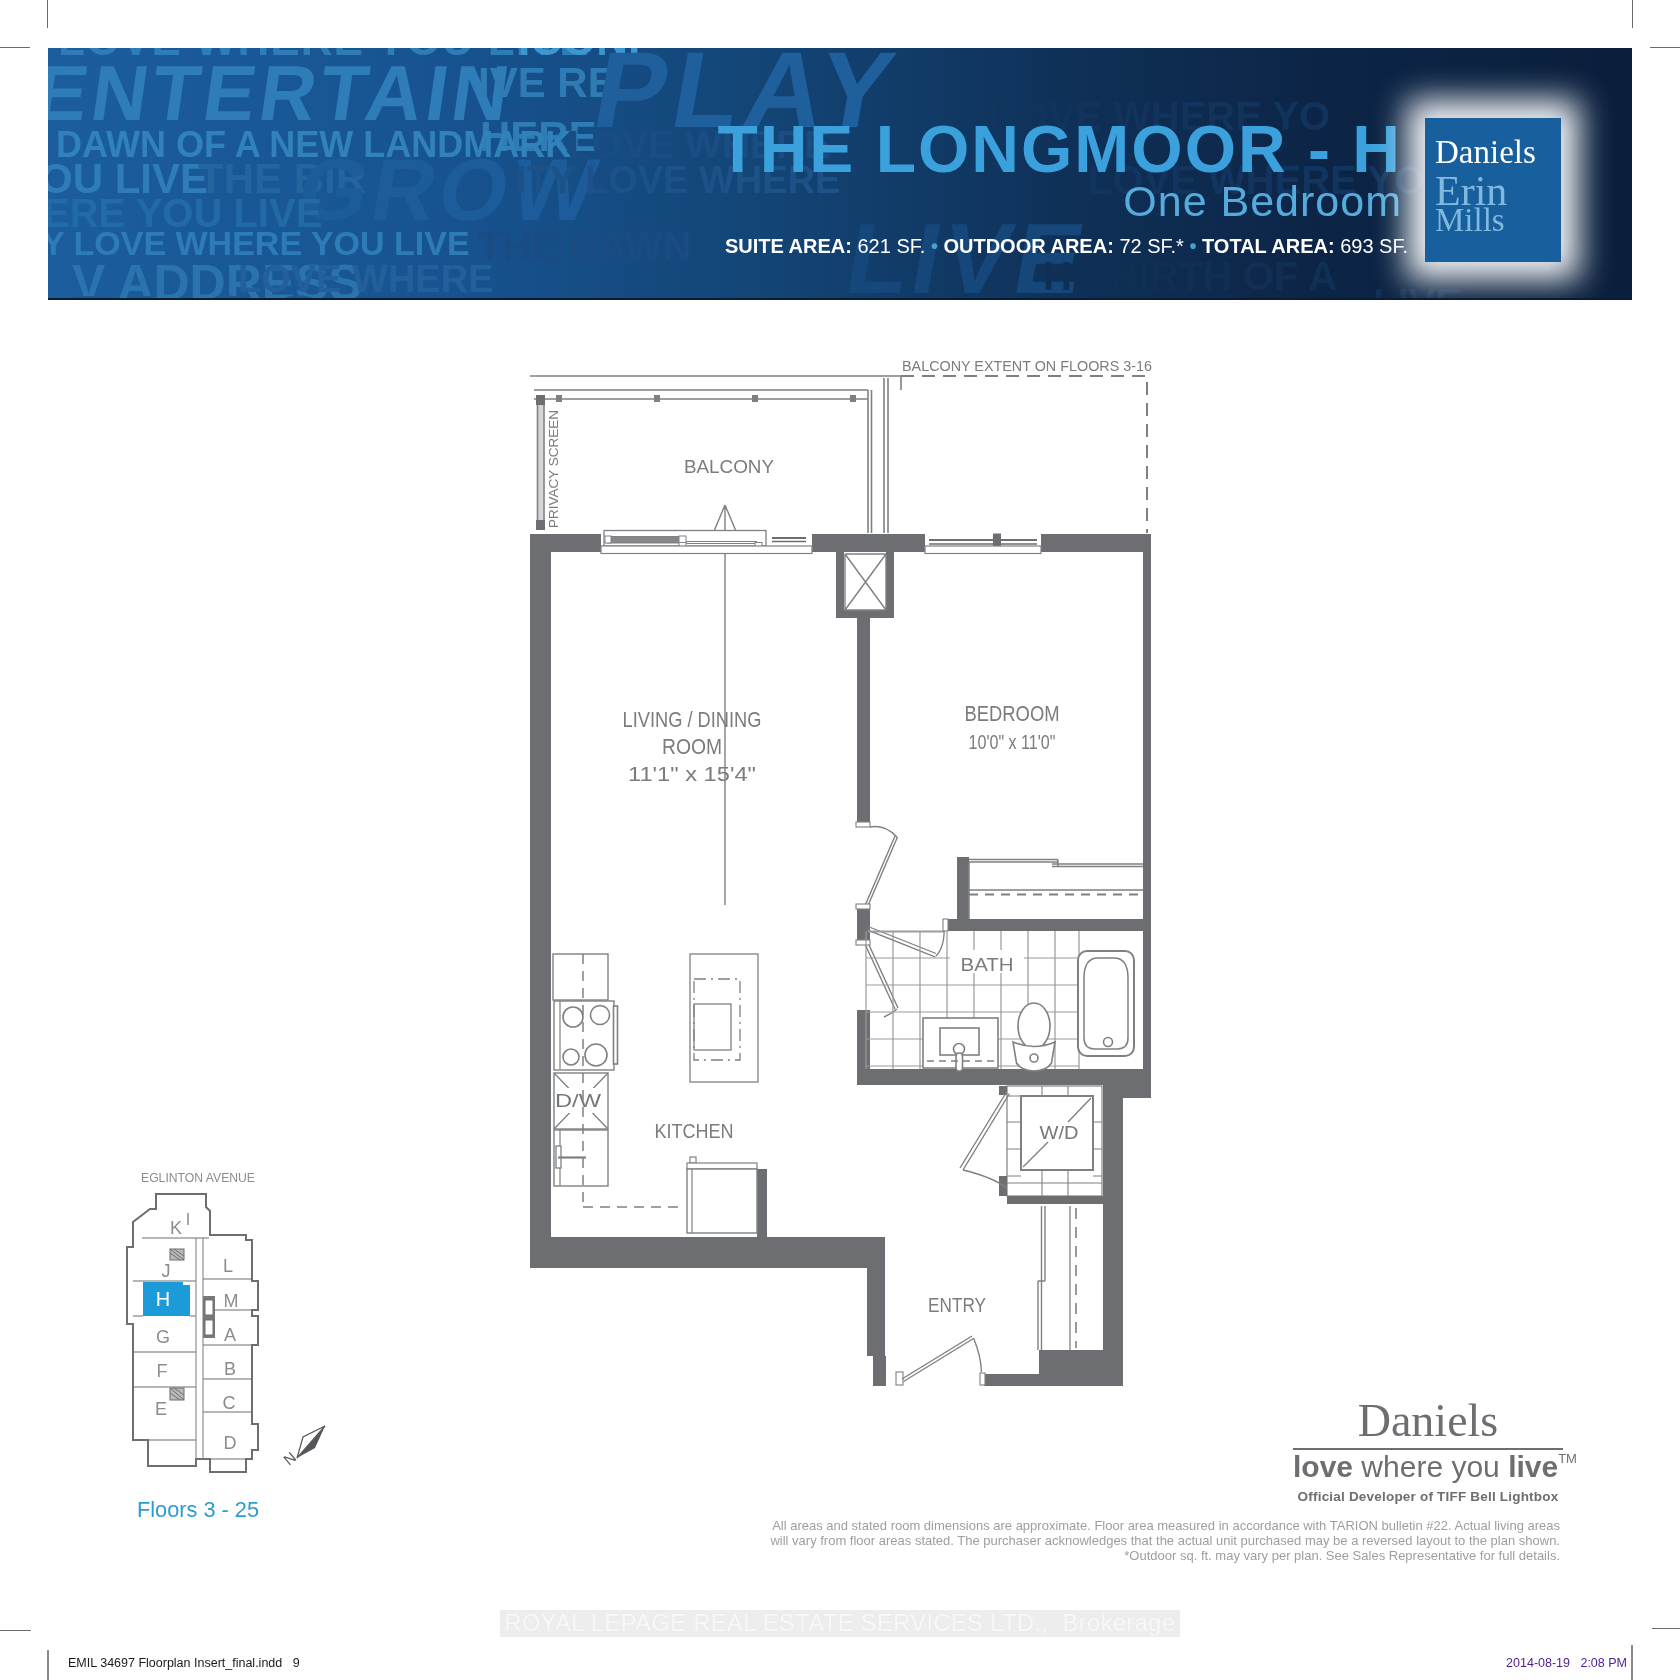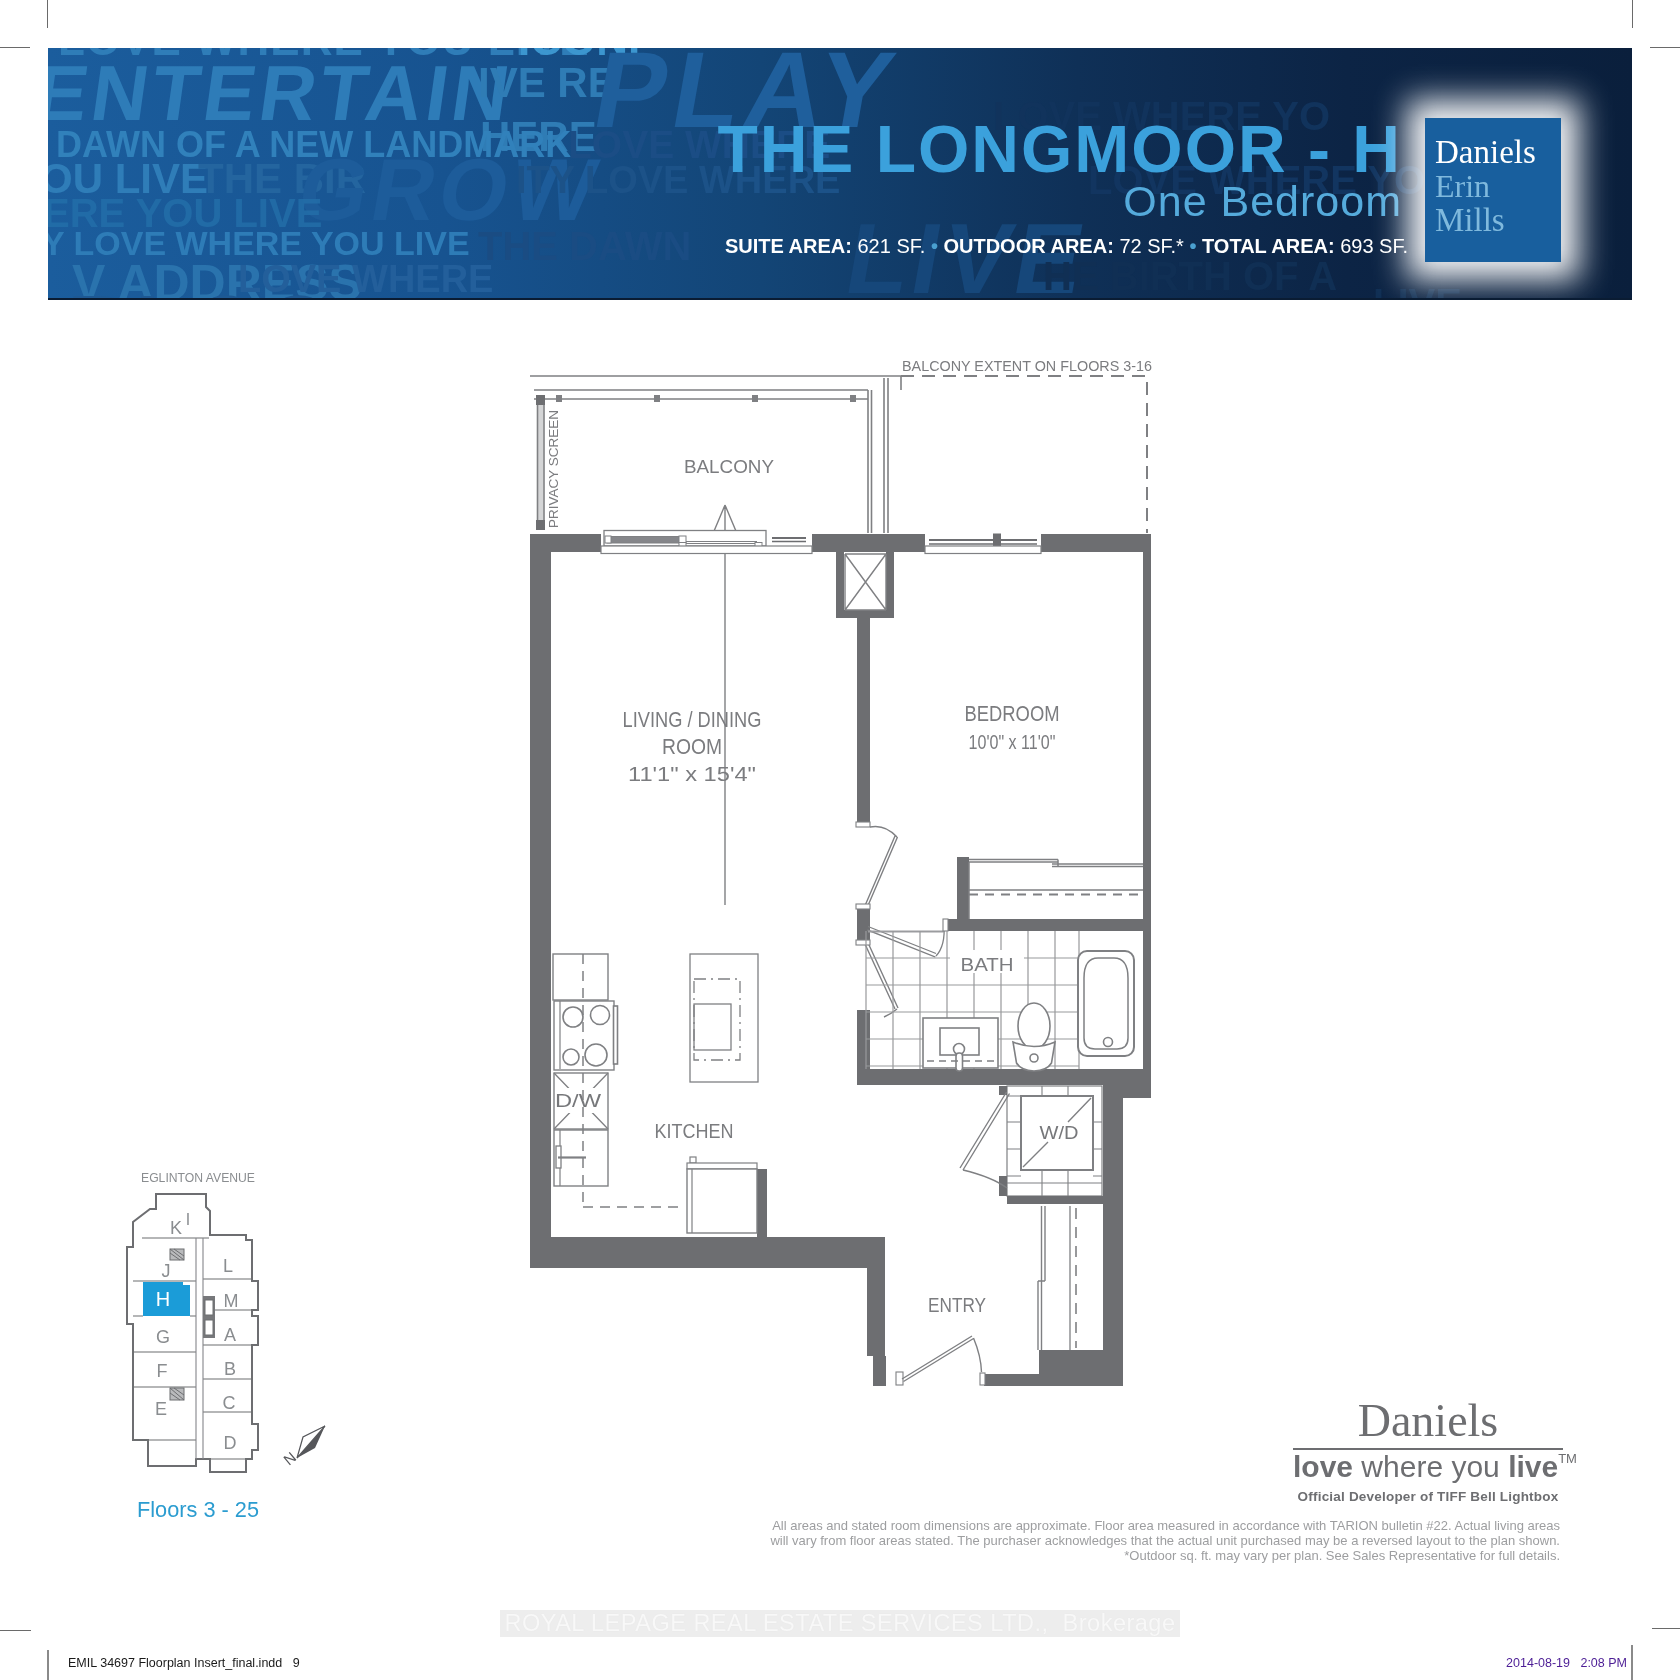--- a/index.html
+++ b/index.html
@@ -15,21 +15,21 @@
   #subtitle{position:absolute;right:230px;top:132px;text-align:right;
     color:#55abdc;font-size:43px;font-weight:400;letter-spacing:1px;line-height:1;}
   #arealine{position:absolute;right:224px;top:188px;text-align:right;
     color:#ffffff;font-size:20px;font-weight:400;letter-spacing:0px;line-height:1;}
   #arealine b{font-weight:700;}
   #arealine .dot{color:#4aa0d0;font-weight:700;}
   #demlogo{position:absolute;left:1377px;top:70px;width:136px;height:144px;
     background:#185f9e;box-shadow:0 0 30px 18px rgba(255,255,255,0.95);
     font-family:"Liberation Serif", serif;line-height:1;}
   #demlogo .d1{position:absolute;left:10px;top:18px;color:#ffffff;font-size:33px;}
-  #demlogo .d2{position:absolute;left:10px;top:52px;color:#7fb9dd;font-size:32px;}
+  #demlogo .d2{position:absolute;left:10px;top:52px;color:#7fb9dd;font-size:42px;}
   #demlogo .d3{position:absolute;left:10px;top:86px;color:#7fb9dd;font-size:33px;}
   .crop{position:absolute;background:#6a6a6a;}
   #dlogo{position:absolute;left:1293px;top:1398px;width:270px;text-align:center;color:#6d6e71;}
   #dlogo .dn{font-family:"Liberation Serif", serif;font-size:46px;line-height:46px;color:#6d6e71;}
   #dlogo .ln{border-top:2px solid #6d6e71;margin-top:4px;}
   #dlogo .lw{font-size:30px;letter-spacing:0px;color:#6d6e71;white-space:nowrap;}
   #dlogo .od{font-size:13.5px;font-weight:700;margin-top:5px;letter-spacing:0.2px;color:#6d6e71;white-space:nowrap;}
   #disclaimer{position:absolute;left:700px;top:1518px;width:860px;text-align:right;
     color:#9d9ea0;font-size:13px;line-height:15.2px;}
   #wmark{position:absolute;left:500px;top:1610px;width:680px;height:27px;background:#ededed;

